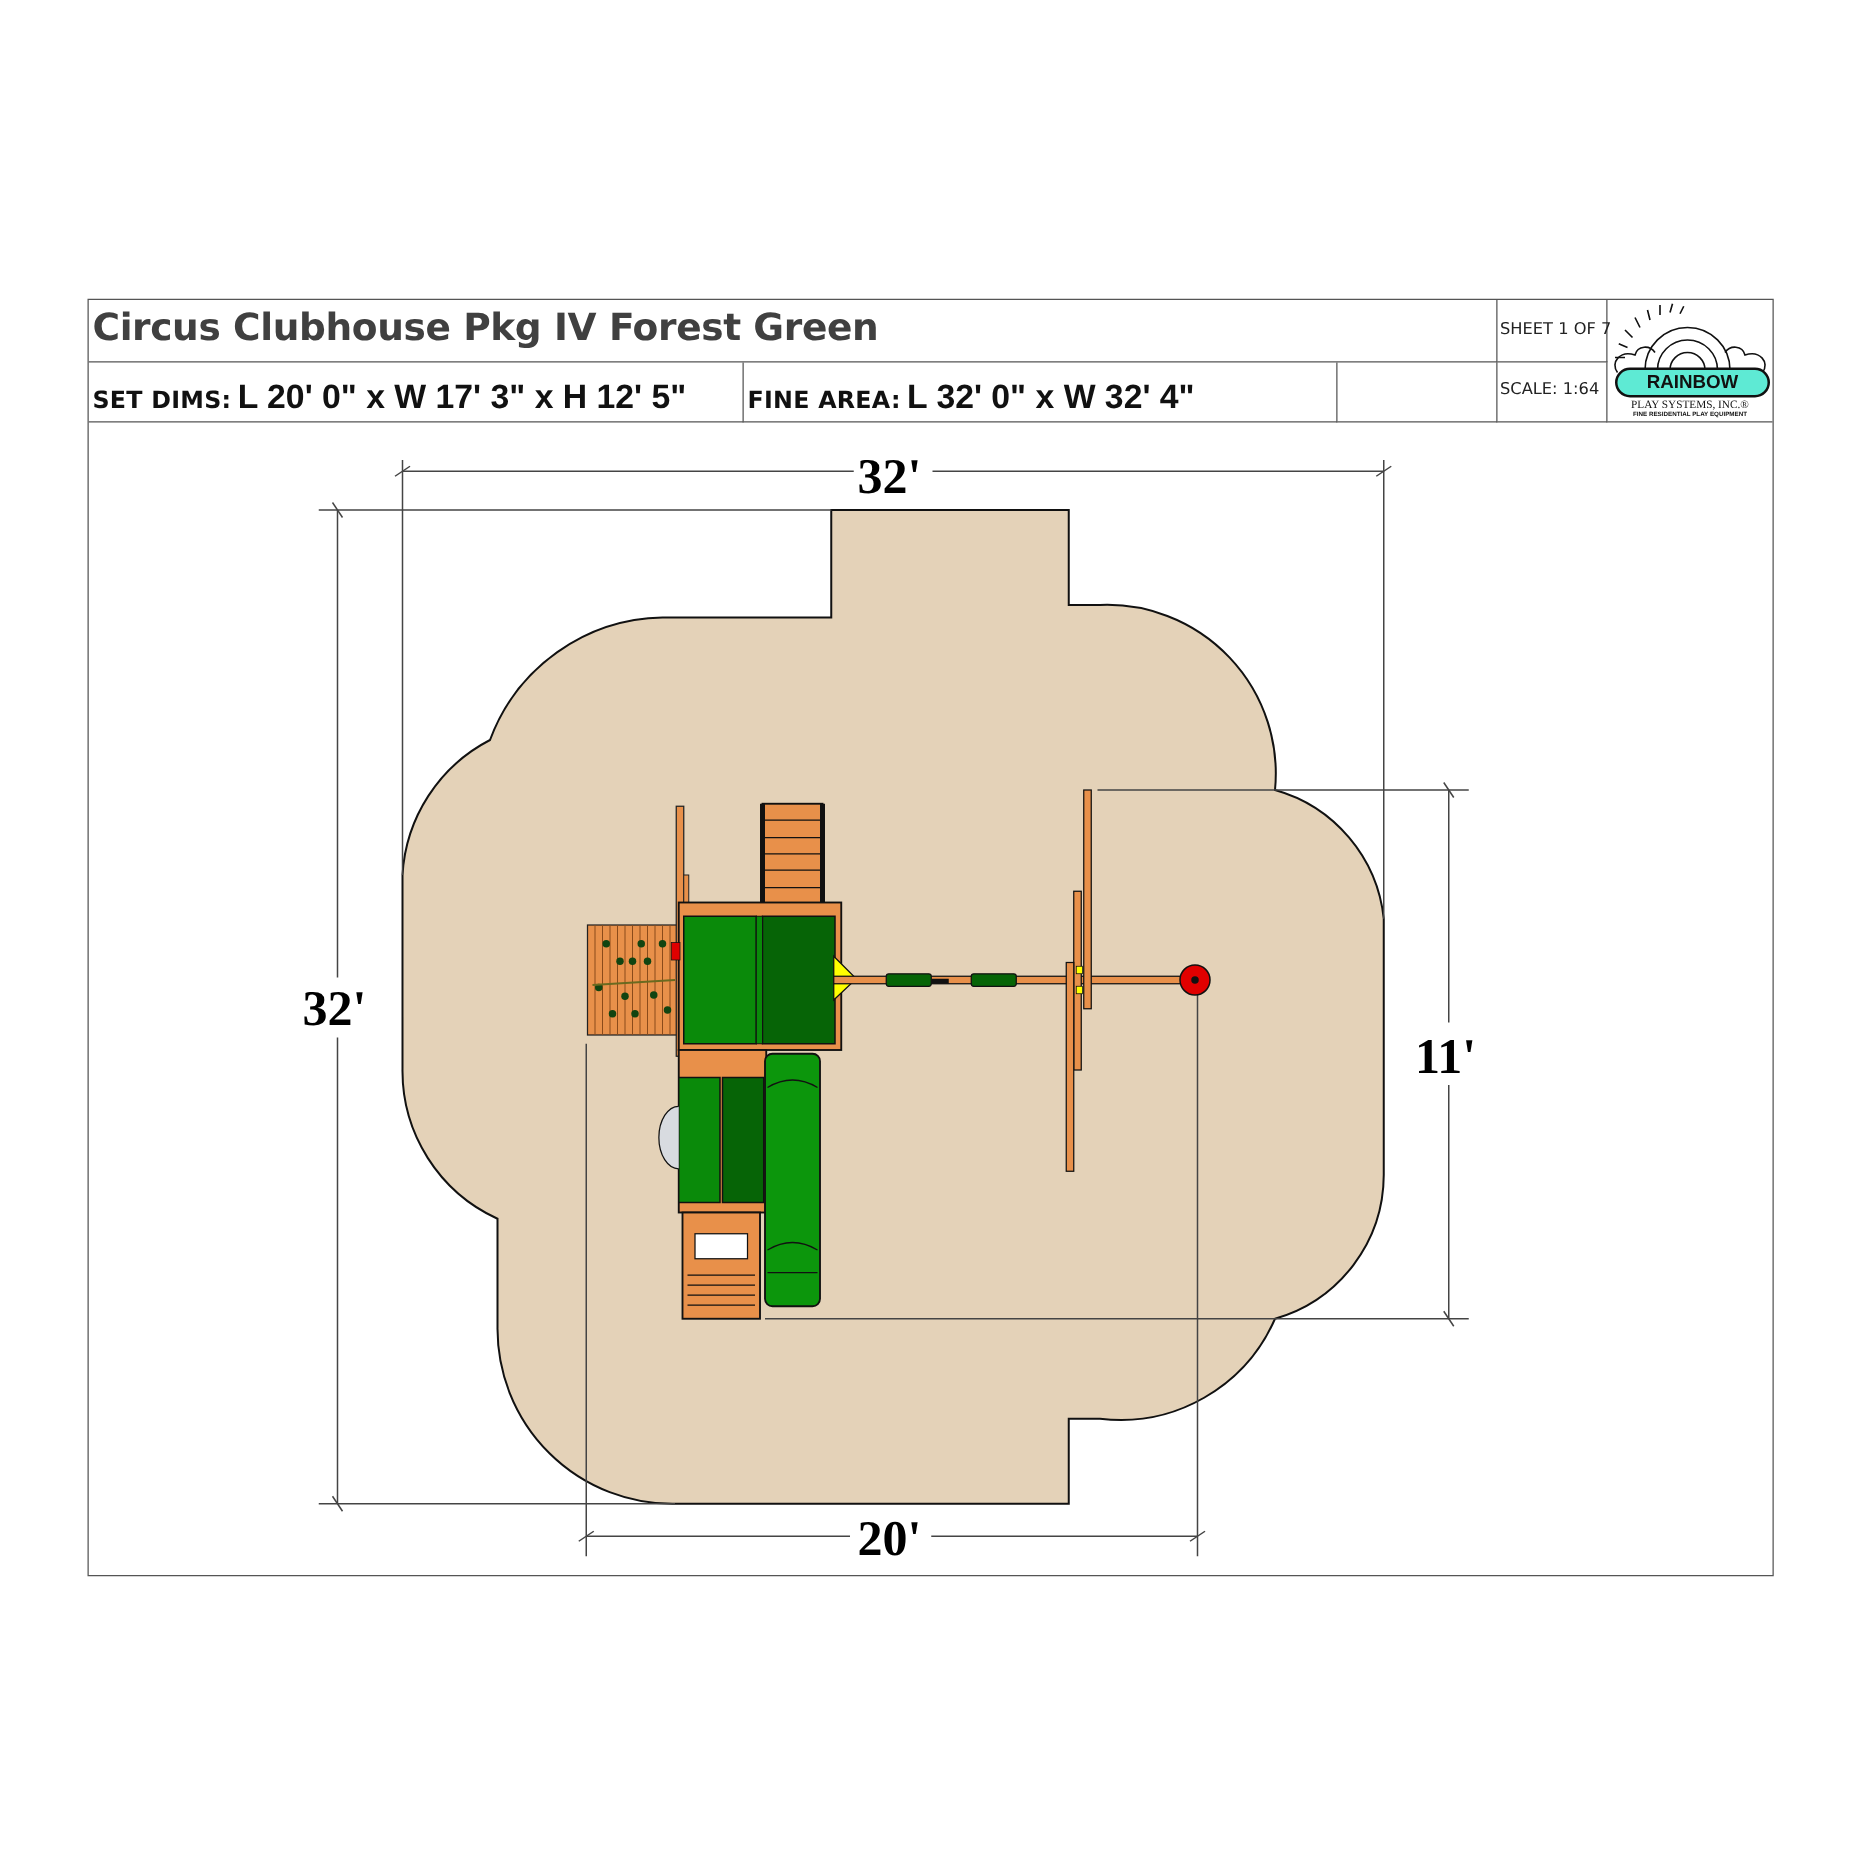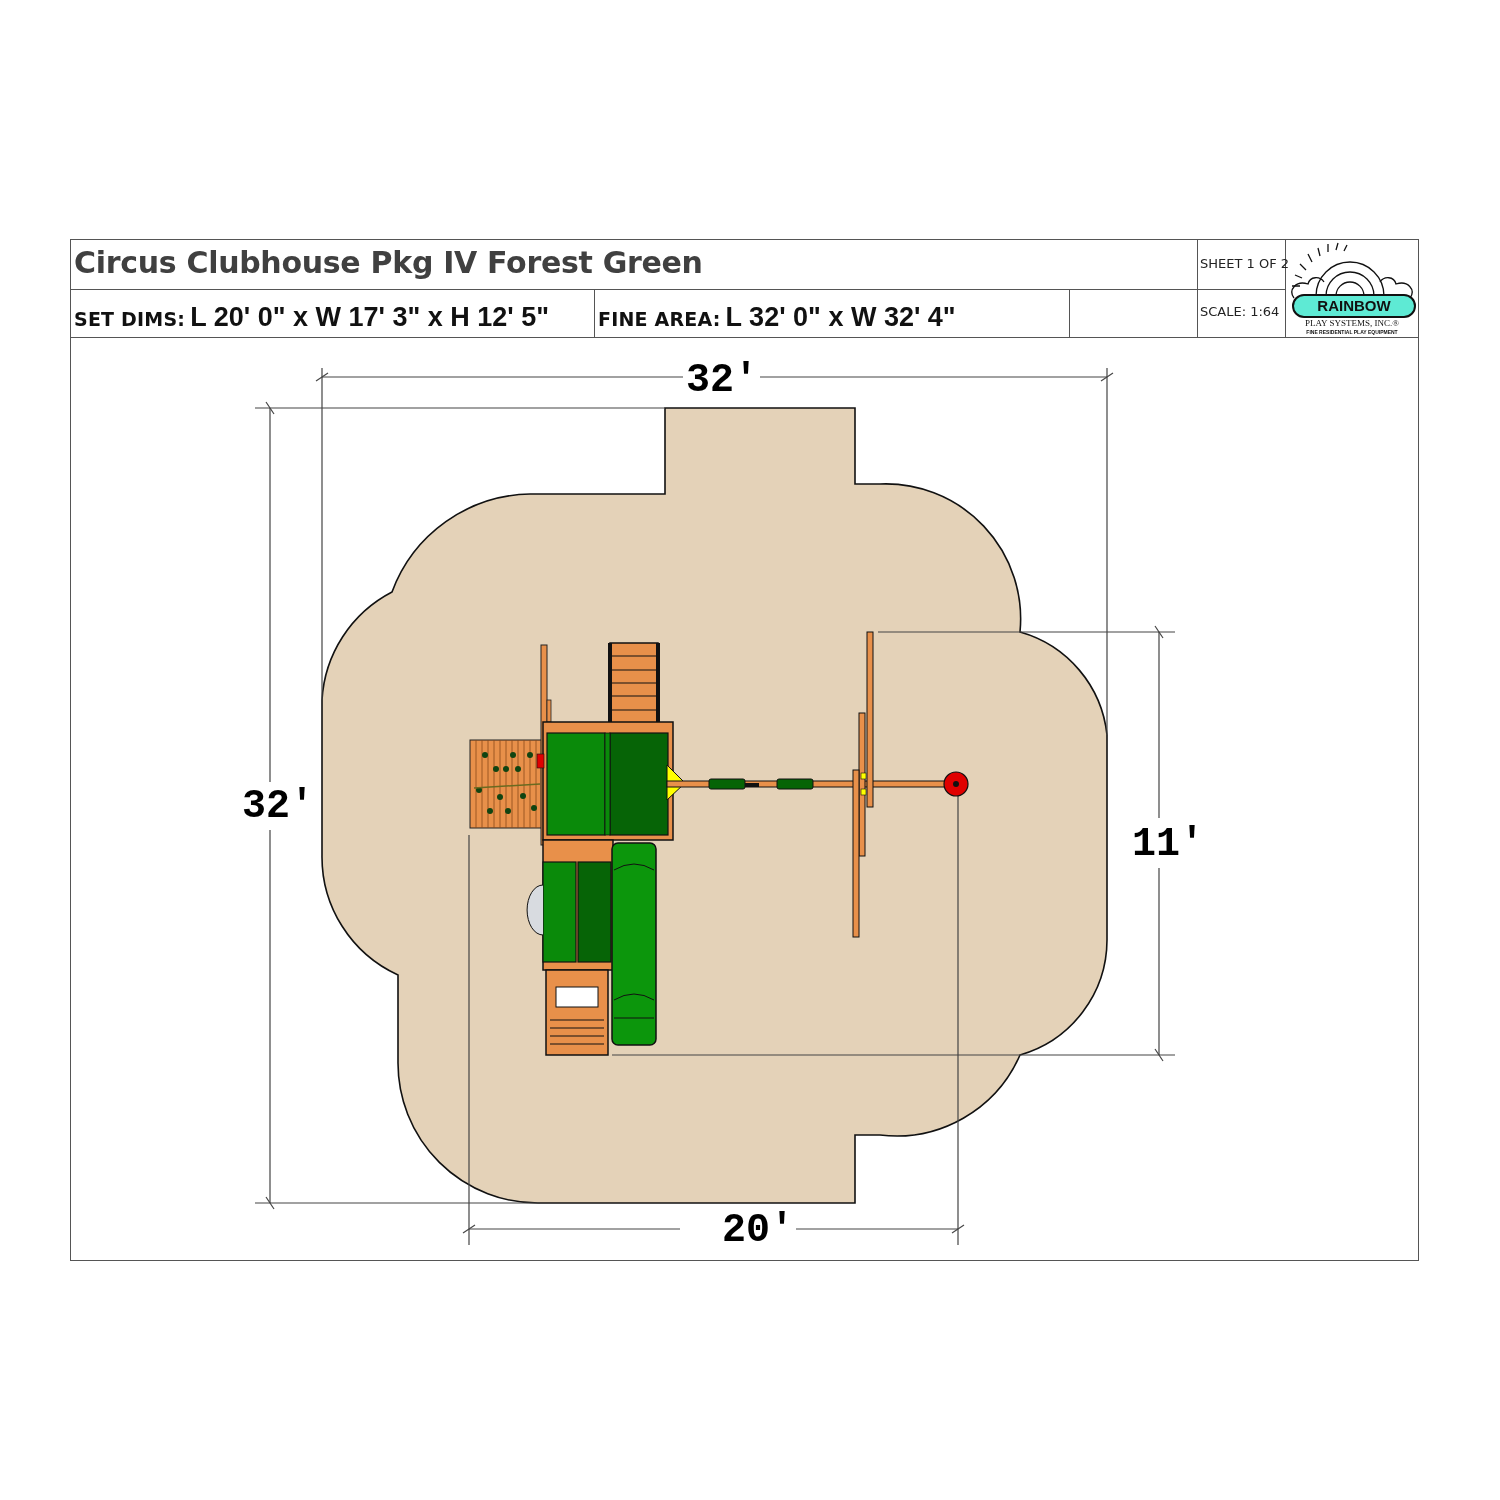--- a/index.html
+++ b/index.html
@@ -12,21 +12,21 @@
     .play-cell { left: 524px; top: 50px; width: 475px; height: 48px; border-right: 1.5px solid #555; border-bottom: 1.5px solid #555; }
     .blank-cell { left: 999px; top: 50px; width: 128px; height: 48px; border-right: 1.5px solid #555; border-bottom: 1.5px solid #555; }
     .sheet-cell { left: 1127px; top: 0; width: 88px; height: 50px; border-right: 1.5px solid #555; border-bottom: 1.5px solid #555; }
     .scale-cell { left: 1127px; top: 50px; width: 88px; height: 48px; border-right: 1.5px solid #555; border-bottom: 1.5px solid #555; }
     .logo-cell { left: 1215px; top: 0; width: 132px; height: 98px; border-bottom: 1.5px solid #555; }
     .small-lbl { font-size: 13px; color: #222; position: absolute; left: 2px; white-space: nowrap; }
     .dim-line { position: absolute; bottom: 4px; left: 3px; white-space: nowrap; color: #111; }
     .dim-line .lbl { font-size: 19px; font-weight: bold; letter-spacing: 0.2px; }
     .dim-line .val { font-size: 27px; font-weight: bold; font-family: "Liberation Sans", sans-serif; }
     svg.drawing { position: absolute; left: 0; top: 0; }
-    .dimtxt { position: absolute; font-family: Liberation Mono, monospace; font-weight: bold; font-size: 40px; color: #000; background: #fff; line-height: 1; padding: 0 2px; }
+    .dimtxt { position: absolute; font-family: Liberation Serif, serif; font-weight: bold; font-size: 40px; color: #000; background: #fff; line-height: 1; padding: 0 2px; }
     .logo-brand { position: absolute; left: 6px; top: 54px; width: 120px; height: 20px; border: 2px solid #111; border-radius: 12px; text-align: center; font-family: "Liberation Sans", sans-serif; font-weight: bold; font-size: 15px; line-height: 20px; color: #111; background: #5eead4; }
     .logo-sub { position: absolute; left: 0; width: 132px; text-align: center; font-family: "Liberation Sans", sans-serif; color: #111; white-space: nowrap; }
   </style>
 </head>
 <body>
 
 <div class="sheet">
   <div class="tb title-cell">
     <span class="title-text">Circus Clubhouse Pkg IV Forest Green</span>
   </div>
@@ -37,21 +37,21 @@
     </span>
   </div>
   <div class="tb play-cell">
     <span class="dim-line">
       <span class="lbl">FINE AREA:</span>
       <span class="val">L 32' 0" x W 32' 4"</span>
     </span>
   </div>
   <div class="tb blank-cell"></div>
   <div class="tb sheet-cell">
-    <span class="small-lbl" style="top:16px;">SHEET 1 OF 2</span>
+    <span class="small-lbl" style="top:16px;">SHEET 1 OF 7</span>
   </div>
   <div class="tb scale-cell">
     <span class="small-lbl" style="top:14px;">SCALE: 1:64</span>
   </div>
   <div class="tb logo-cell">
     <svg width="132" height="60" style="position:absolute;left:0;top:0;">
       <g fill="none" stroke="#111" stroke-width="1.3">
         <path d="M30 56 A34 34 0 0 1 98 56"></path>
         <path d="M40 56 A24 24 0 0 1 88 56"></path>
         <path d="M50 56 A14 14 0 0 1 78 56"></path>
@@ -215,13 +215,13 @@
         <line x1="550" y1="1028" x2="604" y2="1028"></line>
       <line x1="550" y1="1036" x2="604" y2="1036"></line>
         <line x1="550" y1="1044" x2="604" y2="1044"></line>
     </g>
   </g>
 </svg>
 
 <div class="dimtxt" style="left:684px;top:361px;">32'</div>
 <div class="dimtxt" style="left:240px;top:787px;">32'</div>
 <div class="dimtxt" style="left:1130px;top:825px;">11'</div>
-<div class="dimtxt" style="left:684px;top:1211px;margin-left:36px;">20'</div>
+<div class="dimtxt" style="left:684px;top:1211px;">20'</div>
 
 </body></html>

